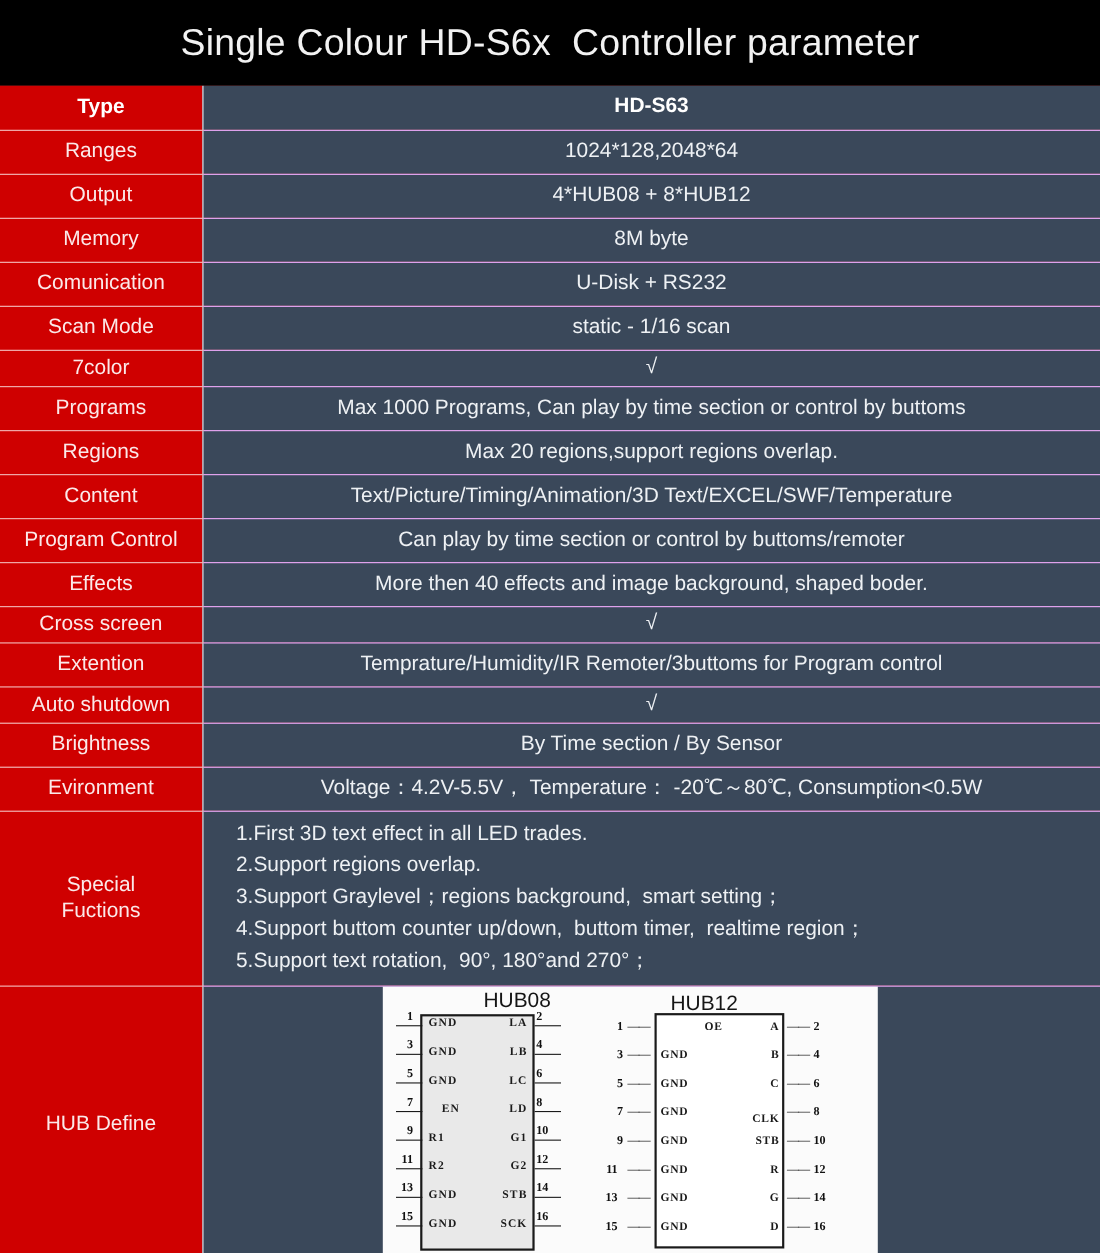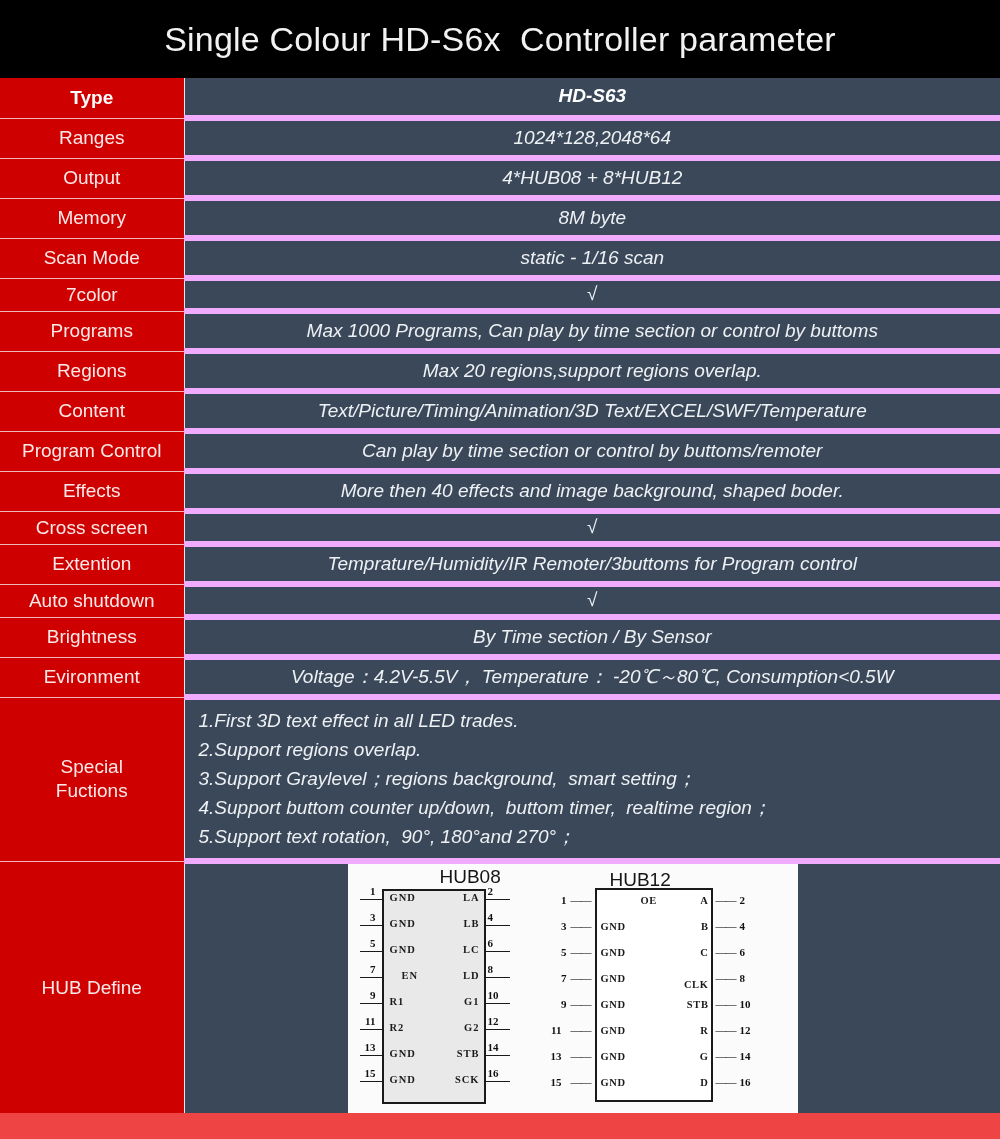--- a/index.html
+++ b/index.html
@@ -54,24 +54,23 @@
     line-height: 1.25;
     padding: 0 2px;
   }
   .value-cell {
     background: #3a485a;
     color: #eef1f4;
     text-align: center;
     vertical-align: middle;
     font-size: 19px;
     font-weight: 400;
-    border-bottom: 6px solid #f0abfc;
-    padding: 0 6px;
+    border-bottom: 1px solid #f0abfc;
+    padding: 0 22px;
     line-height: 1.3;
-    font-style: italic;
   }
   tr.head .label-cell { font-weight: bold; font-size: 19px; color: #ffffff; }
   tr.head .value-cell { font-weight: bold; color: #ffffff; }
   tr.r-tall .label-cell, tr.r-tall .value-cell { height: 40px; }
   tr.r-short .label-cell, tr.r-short .value-cell { height: 33px; }
   .special-list {
     list-style: none;
     text-align: left;
     padding: 7px 0 7px 8px;
     font-size: 19px;
@@ -172,20 +171,24 @@
         <td class="label-cell">Ranges</td>
         <td class="value-cell">1024*128,2048*64</td>
       </tr>
       <tr class="r-tall">
         <td class="label-cell">Output</td>
         <td class="value-cell">4*HUB08 + 8*HUB12</td>
       </tr>
       <tr class="r-tall">
         <td class="label-cell">Memory</td>
         <td class="value-cell">8M byte</td>
+      </tr>
+      <tr class="r-tall">
+        <td class="label-cell">Comunication</td>
+        <td class="value-cell">U-Disk + RS232</td>
       </tr>
       <tr class="r-tall">
         <td class="label-cell">Scan Mode</td>
         <td class="value-cell">static - 1/16 scan</td>
       </tr>
       <tr class="r-short">
         <td class="label-cell">7color</td>
         <td class="value-cell">√</td>
       </tr>
       <tr class="r-tall">

